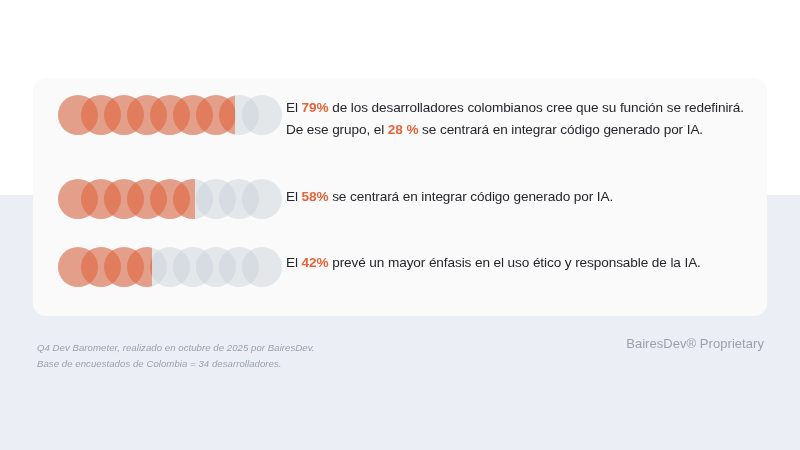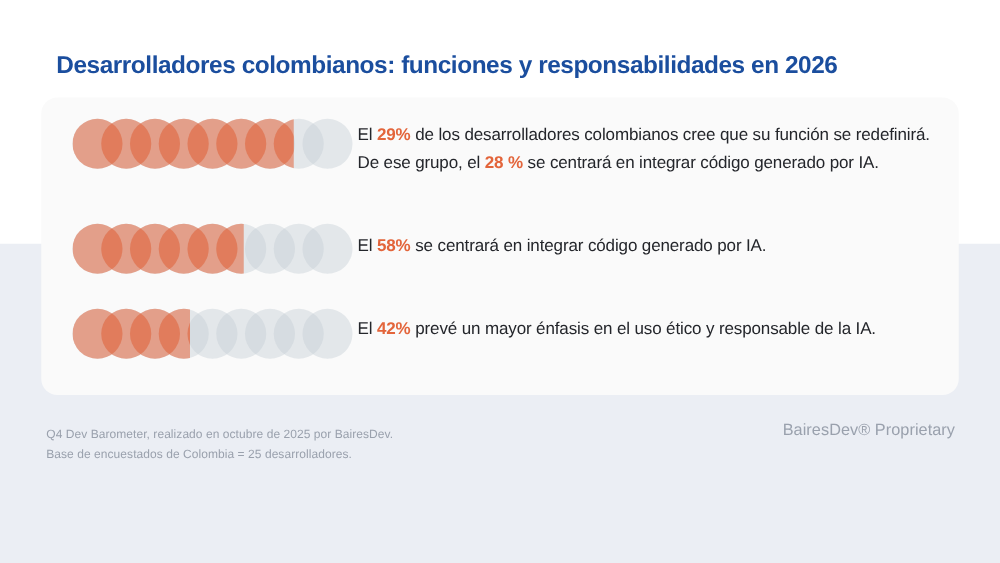--- a/index.html
+++ b/index.html
@@ -118,38 +118,38 @@
 
   
   .footnote {
     position: absolute;
     left: 37px;
     top: 340px;
     font-size: 9.6px;
     line-height: 1.62;
     color: #9aa1ad;
     letter-spacing: 0.05px;
+    font-style: italic;
   }
   .proprietary {
     position: absolute;
     right: 36px;
     top: 336px;
     font-size: 13px;
     color: #9aa1ad;
     letter-spacing: 0.05px;
   }
 </style>
 </head>
 <body>
 
 <div class="slide">
 
   <div class="bg-band"></div>
 
-  <div class="title">Desarrolladores colombianos: funciones y responsabilidades en 2026</div>
 
   <div class="card">
     <div class="rows">
 
       <div class="row row-1">
         <div class="gauge">
           <div class="gauge-track">
               <div class="dot dot-grey" style="left: 0px;"></div>
               <div class="dot dot-grey" style="left: 23px;"></div>
               <div class="dot dot-grey" style="left: 46px;"></div>
@@ -167,21 +167,21 @@
                 <div class="dot dot-orange" style="left: 46px;"></div>
                 <div class="dot dot-orange" style="left: 69px;"></div>
                 <div class="dot dot-orange" style="left: 92px;"></div>
                 <div class="dot dot-orange" style="left: 115px;"></div>
                 <div class="dot dot-orange" style="left: 138px;"></div>
                 <div class="dot dot-orange" style="left: 161px;"></div>
               </div>
             </div>
         </div>
         <div class="copy copy-1">
-          <span>El </span><span class="pct">29%</span><span> de los desarrolladores colombianos cree que su función se redefinirá. De ese grupo, el </span><span class="pct">28 %</span><span> se centrará en integrar código generado por IA.</span>
+          <span>El </span><span class="pct">79%</span><span> de los desarrolladores colombianos cree que su función se redefinirá. De ese grupo, el </span><span class="pct">28 %</span><span> se centrará en integrar código generado por IA.</span>
         </div>
       </div>
 
       <div class="row row-2">
         <div class="gauge">
           <div class="gauge-track">
               <div class="dot dot-grey" style="left: 0px;"></div>
               <div class="dot dot-grey" style="left: 23px;"></div>
               <div class="dot dot-grey" style="left: 46px;"></div>
               <div class="dot dot-grey" style="left: 69px;"></div>
@@ -233,18 +233,18 @@
         <div class="copy copy-3">
           <span>El </span><span class="pct">42%</span><span> prevé un mayor énfasis en el uso ético y responsable de la IA.</span>
         </div>
       </div>
 
     </div>
   </div>
 
   <div class="footnote">
     <div>Q4 Dev Barometer, realizado en octubre de 2025 por BairesDev.</div>
-    <div>Base de encuestados de Colombia = 25 desarrolladores.</div>
+    <div>Base de encuestados de Colombia = 34 desarrolladores.</div>
   </div>
 
   <div class="proprietary">BairesDev® Proprietary</div>
 
 </div>
 
 </body></html>

